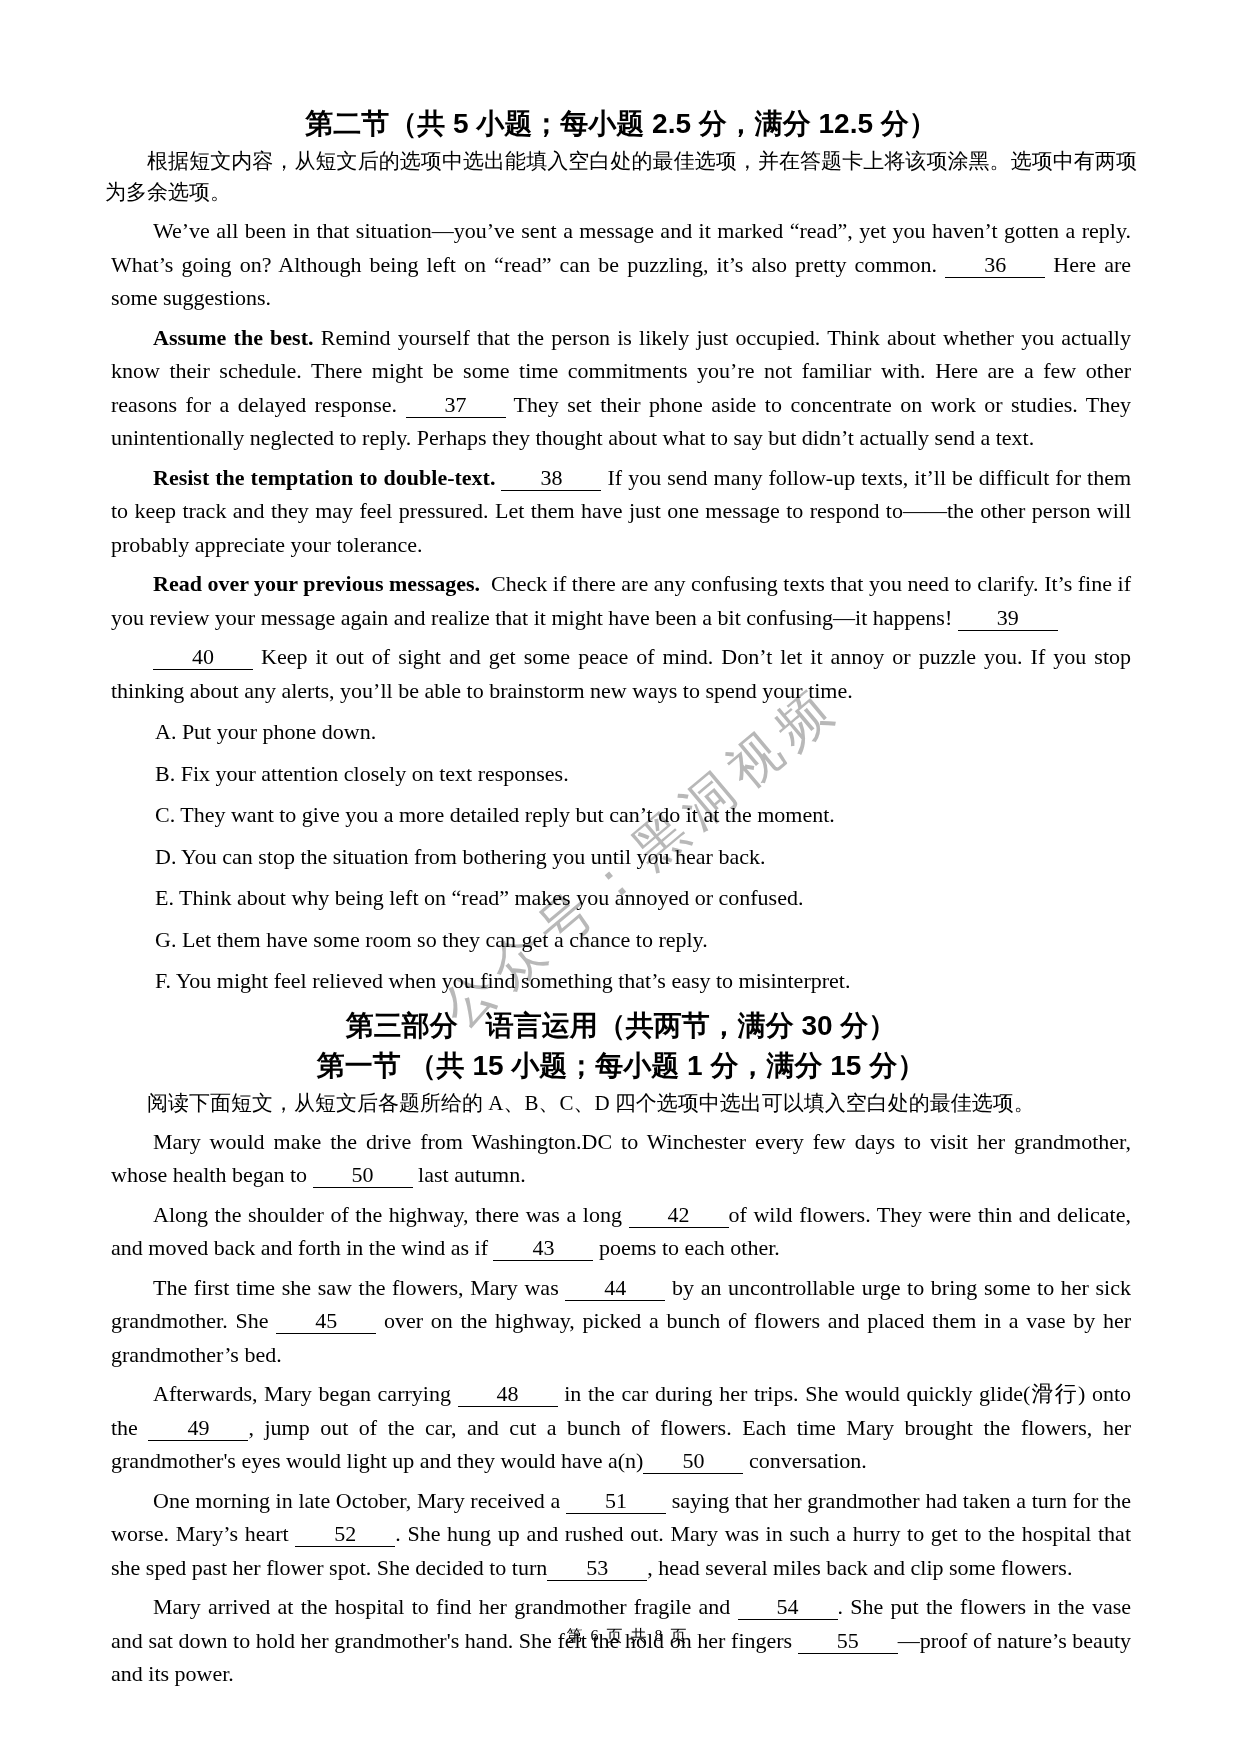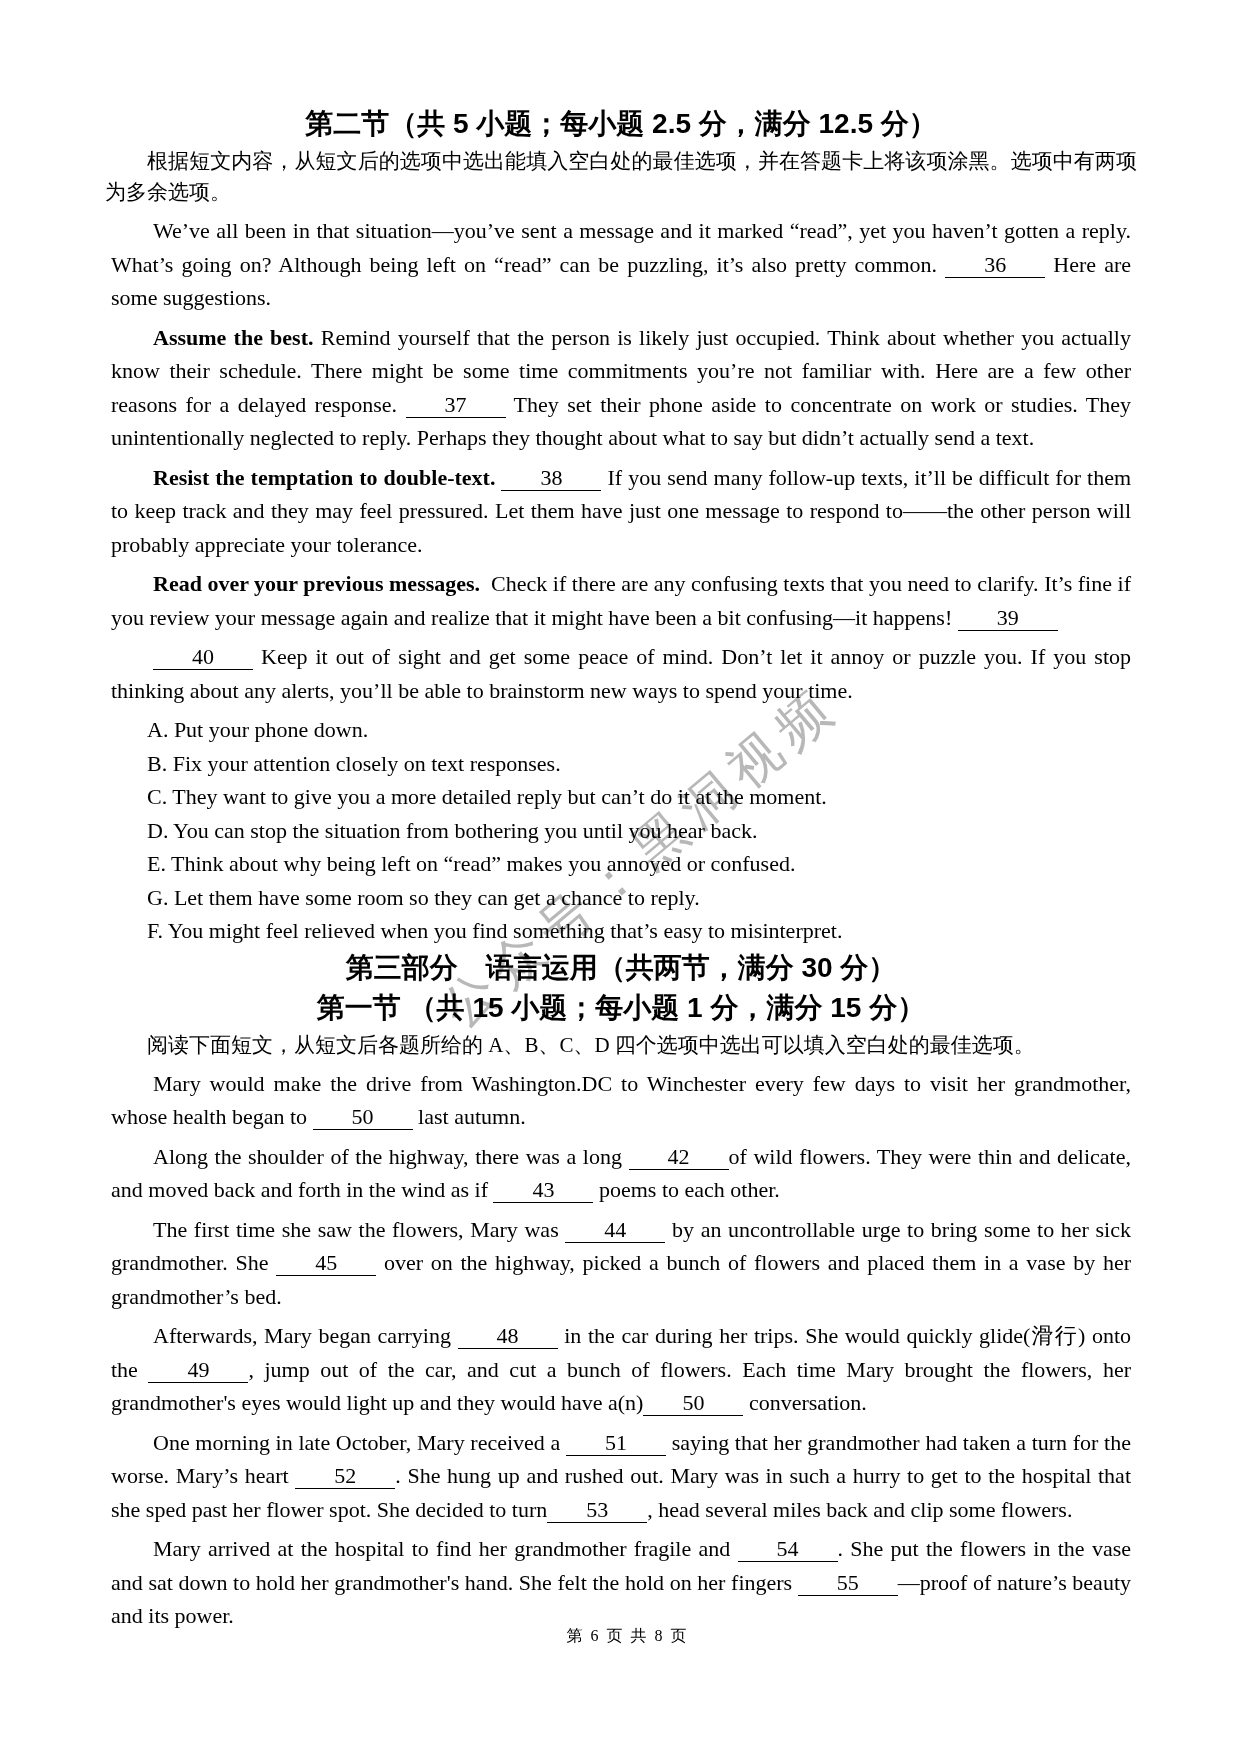--- a/index.html
+++ b/index.html
@@ -17,21 +17,21 @@
   }
   .cn-instr{
     font-size:21px;line-height:31px;margin:2px 0 2px 0;
     text-align:justify;text-indent:42px;
   }
   .para{
     font-size:22px;line-height:33.5px;margin:6px;
     text-align:justify;text-indent:42px;
   }
   .option{
-    font-size:22px;line-height:33.5px;margin:0;padding-left:42px;
+    font-size:22px;line-height:33.5px;margin:8px;padding-left:42px;
   }
   .blank{
     display:inline-block;min-width:92px;padding:0 4px;
     border-bottom:1.6px solid #000;text-align:center;
     text-indent:0;line-height:24px;vertical-align:baseline;
   }
   .footer{
     position:absolute;top:1626px;left:7px;width:100%;z-index:1;
     text-align:center;font-size:16px;letter-spacing:2px;
     font-family:"Liberation Serif","DejaVu Serif",serif;

